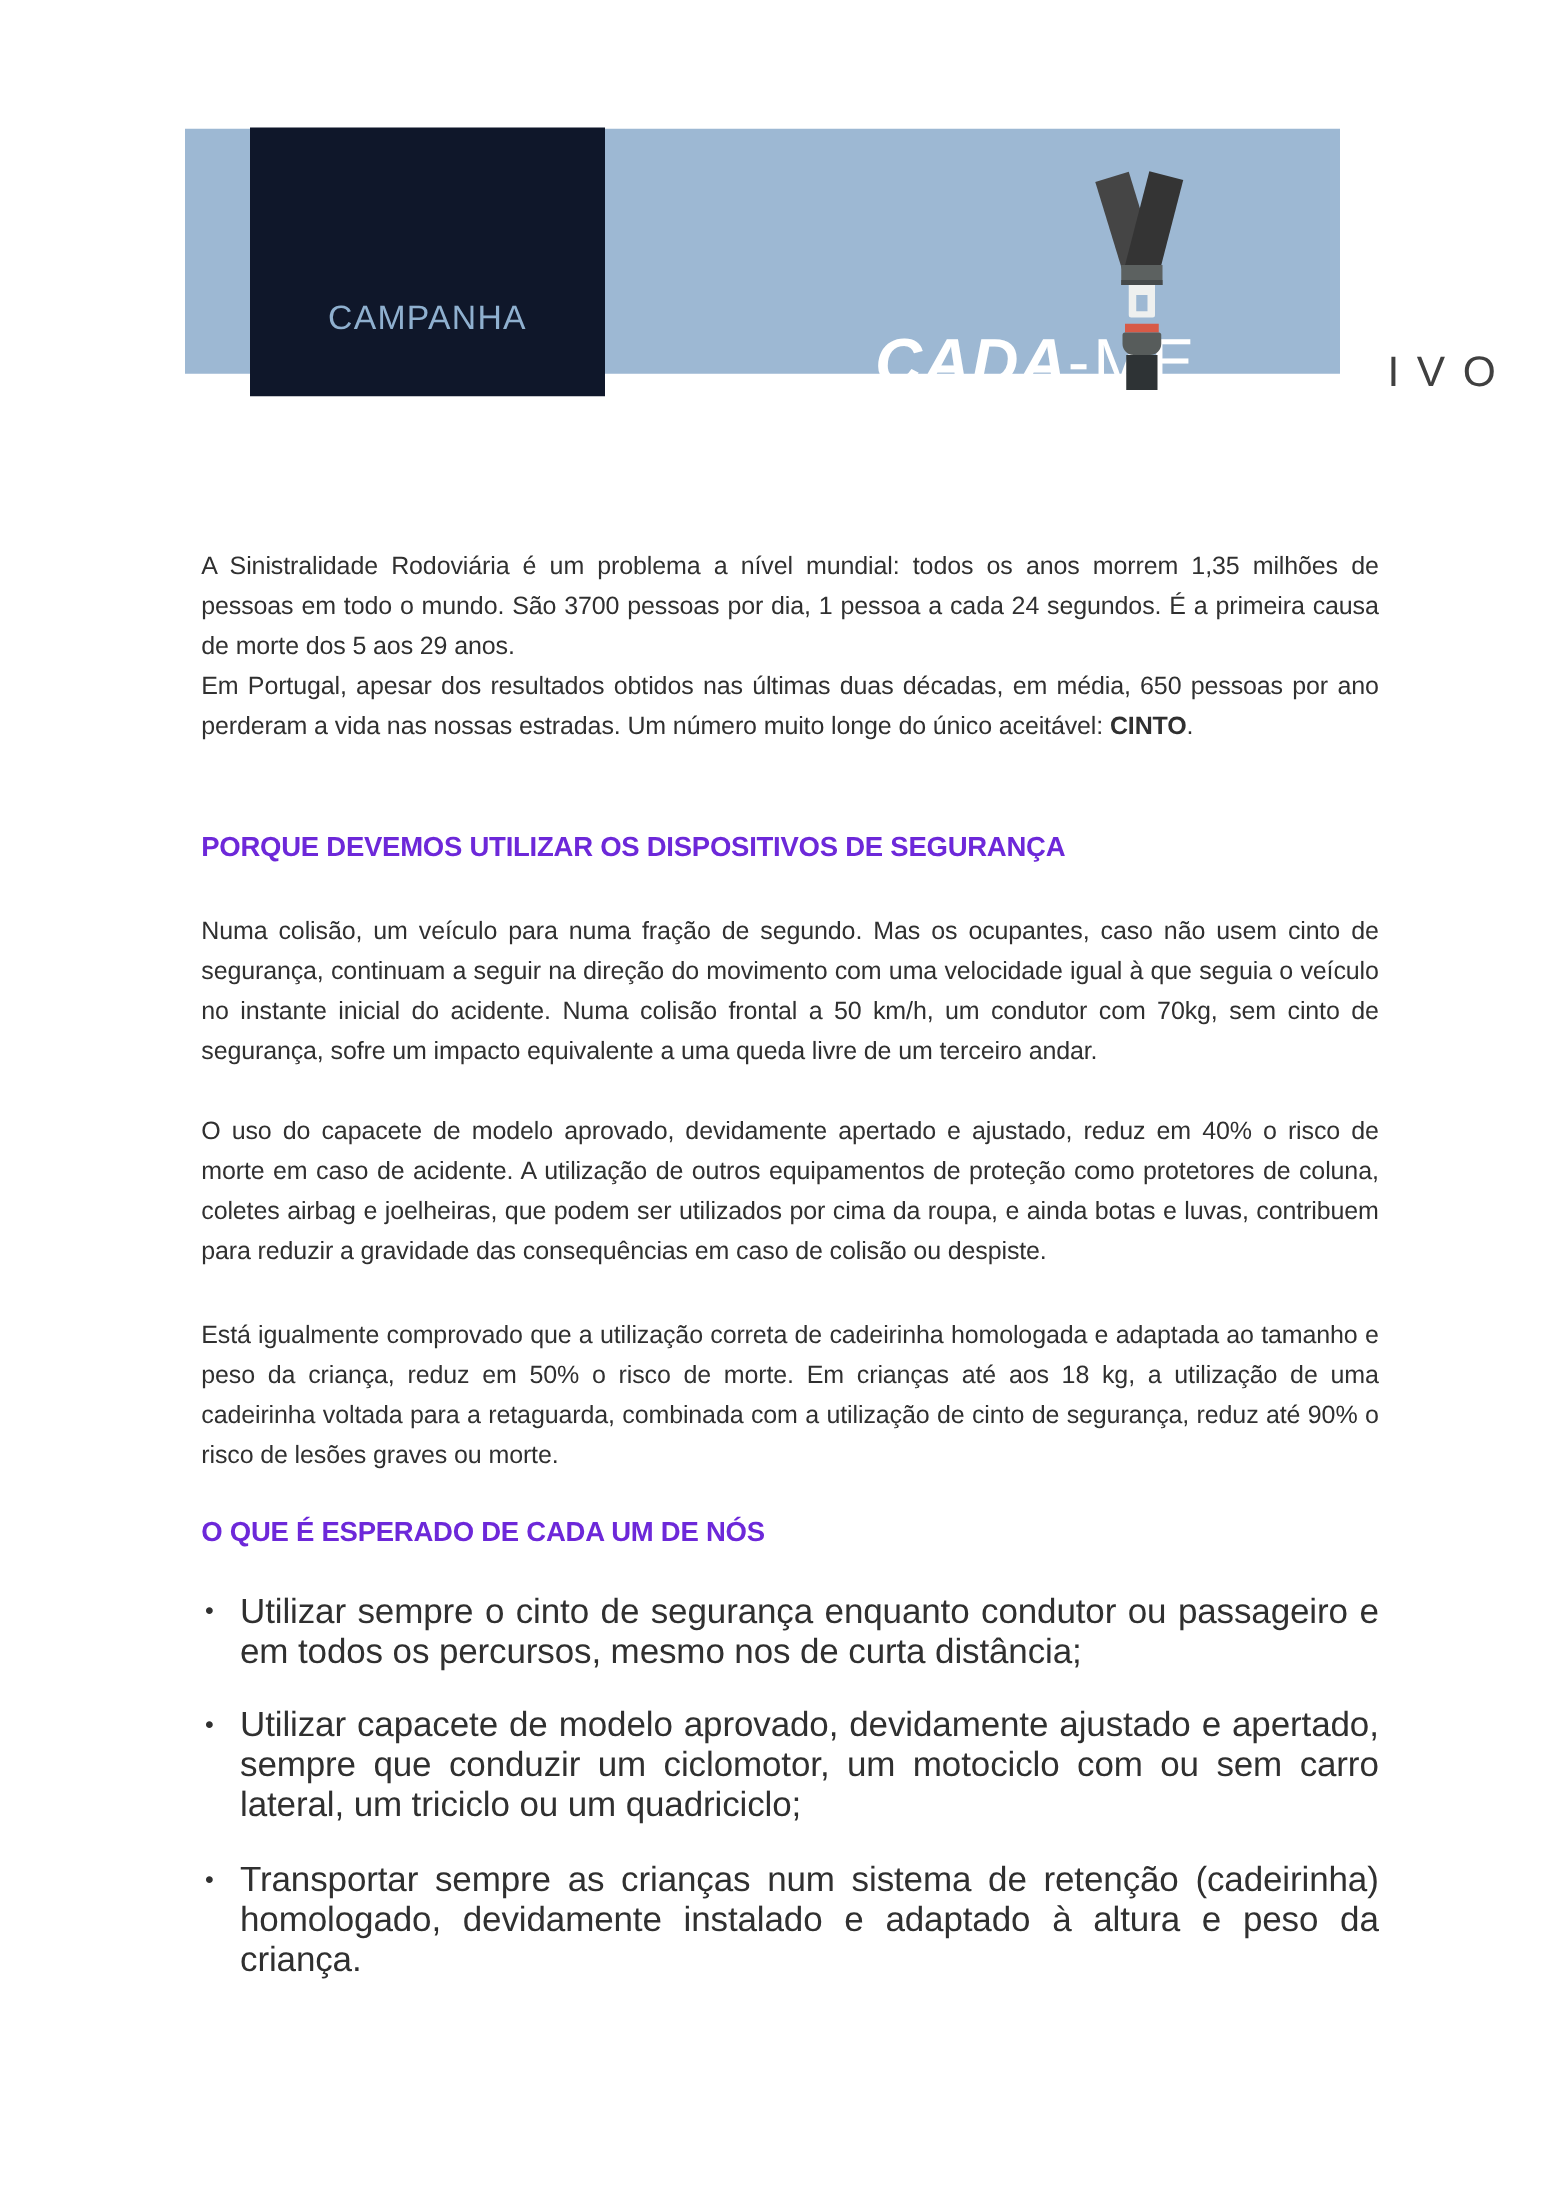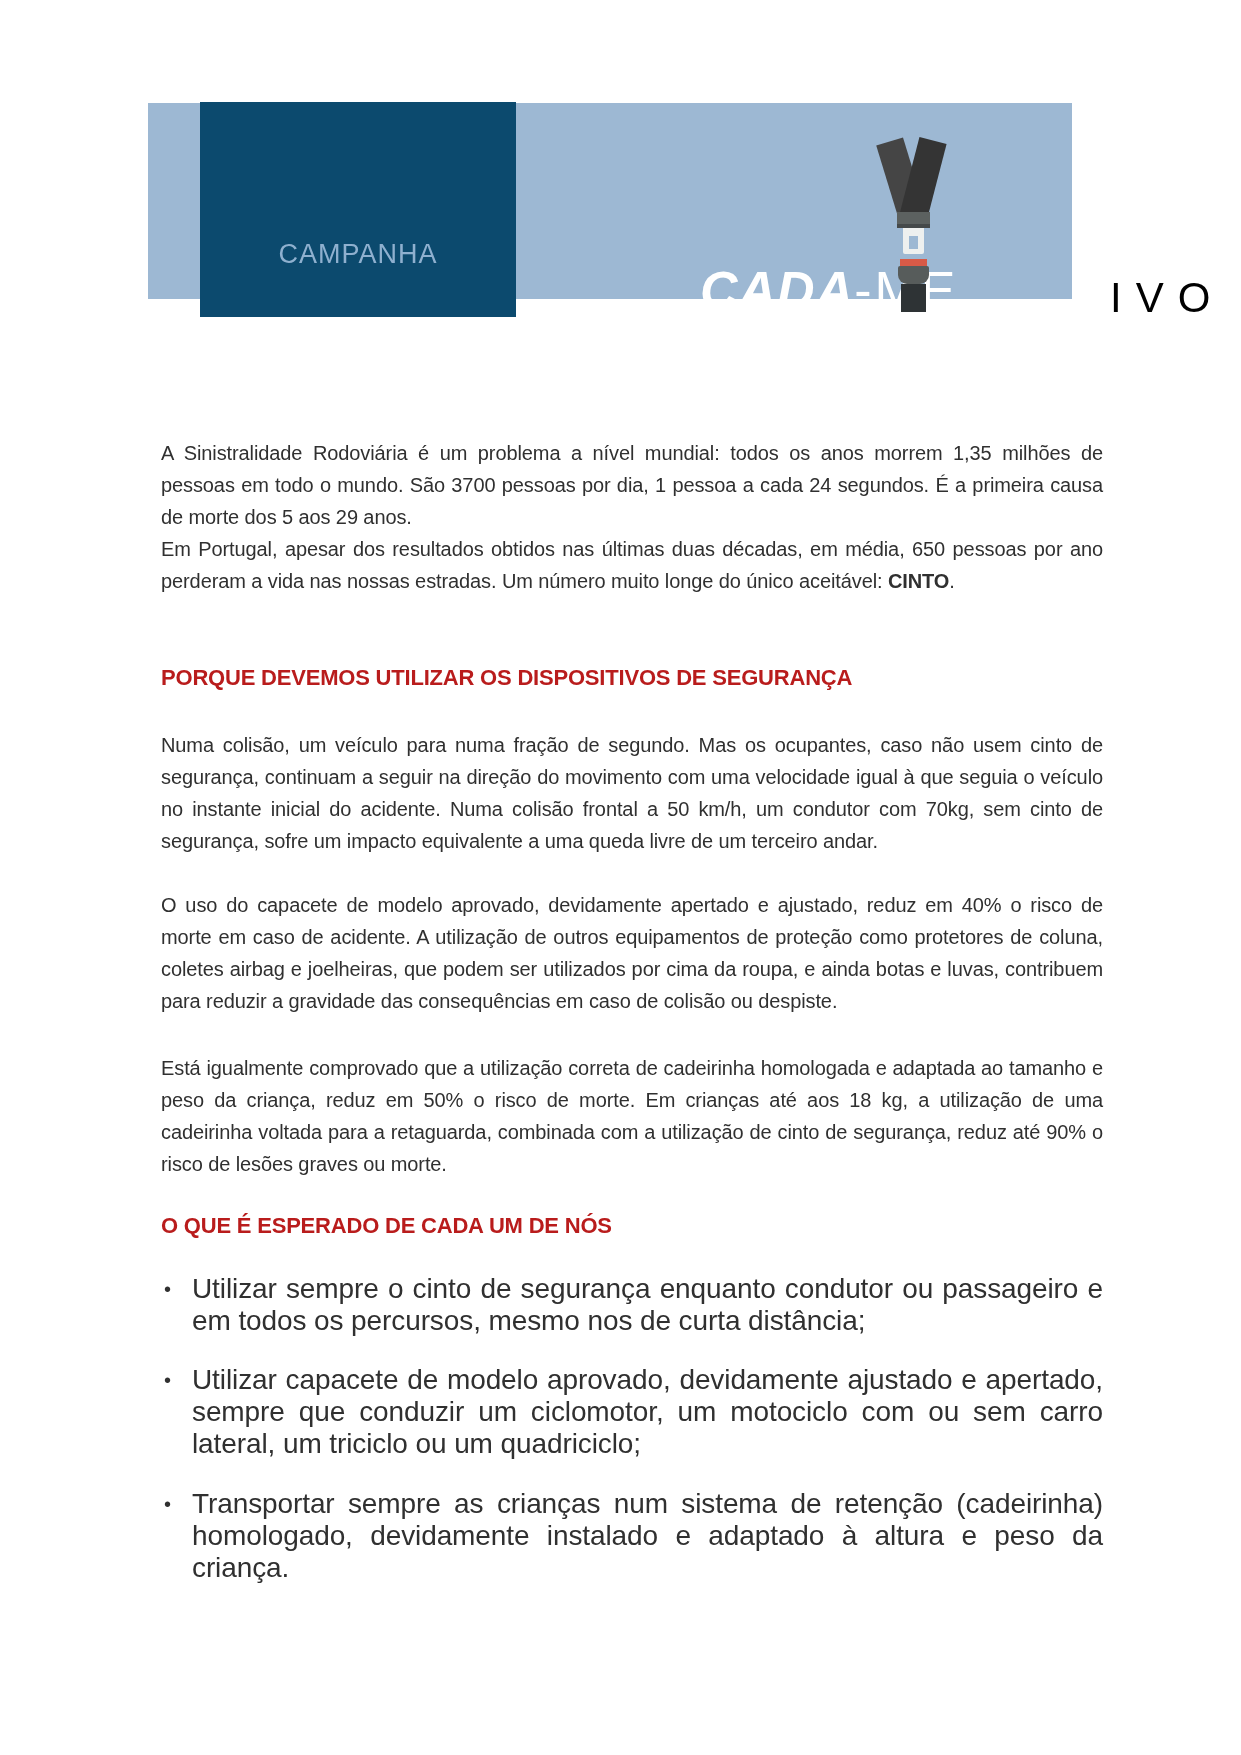--- a/index.html
+++ b/index.html
@@ -11,39 +11,39 @@
     overflow:hidden;
     font-family:"Liberation Sans","DejaVu Sans",sans-serif;
     color:#303030;
   }
   
   .banner{
     position:absolute;left:148px;top:103px;width:924px;height:196px;
     background:#9db8d3;
   }
   .campanha-box{
-    position:absolute;left:200px;top:102px;width:316px;height:215px;
-    background:#0c4a6e;
+    position:absolute;left:200px;top:102px;width:284px;height:215px;
+    background:#0f172a;
   }
   .campanha-label{
     position:absolute;left:0;top:136px;width:100%;
     text-align:center;
     font-size:27px;line-height:32px;letter-spacing:1px;
     color:#8fb0cf;
   }
   .logo-text{
     position:absolute;left:552px;top:160px;
     font-size:52px;line-height:54px;color:#ffffff;white-space:nowrap;
   }
   .logo-cinto{font-weight:bold;font-style:italic;letter-spacing:1px;}
   .logo-me{font-weight:400;letter-spacing:3px;}
   .logo-ivo{
     position:absolute;left:962px;top:170px;
-    font-size:42px;line-height:50px;
-    color:#000000;letter-spacing:14px;white-space:nowrap;
+    font-size:34px;line-height:50px;
+    color:#404040;letter-spacing:14px;white-space:nowrap;
     font-weight:400;
   }
   
   .belt{position:absolute;left:866px;top:138px;width:92px;height:174px;}
   .belt div{position:absolute;}
   .strap-right{
     left:33px;top:0;width:28px;height:80px;background:#454545;
     transform:rotate(-17deg);transform-origin:50% 100%;
   }
   .strap-left{
@@ -68,21 +68,21 @@
     text-align:justify;
     letter-spacing:-0.1px;
   }
   .para{margin-top:34px !important;}
   .p3{margin-top:36px !important;}
   .p4{margin-top:32px !important;}
   .p5{margin-top:35px !important;}
   .heading{
     margin:0;
     font-size:22px;line-height:30px;
-    font-weight:bold;color:#b91c1c;letter-spacing:-0.2px;
+    font-weight:bold;color:#6d28d9;letter-spacing:-0.2px;
   }
   .h-s1{margin-top:66px;}
   .h-s2{margin-top:31px;}
   .bold{font-weight:bold;}
   .bullet{
     display:flex;align-items:flex-start;
   }
   .b1{margin-top:32px;}
   .b2{margin-top:27px;}
   .b3{margin-top:28px;}

